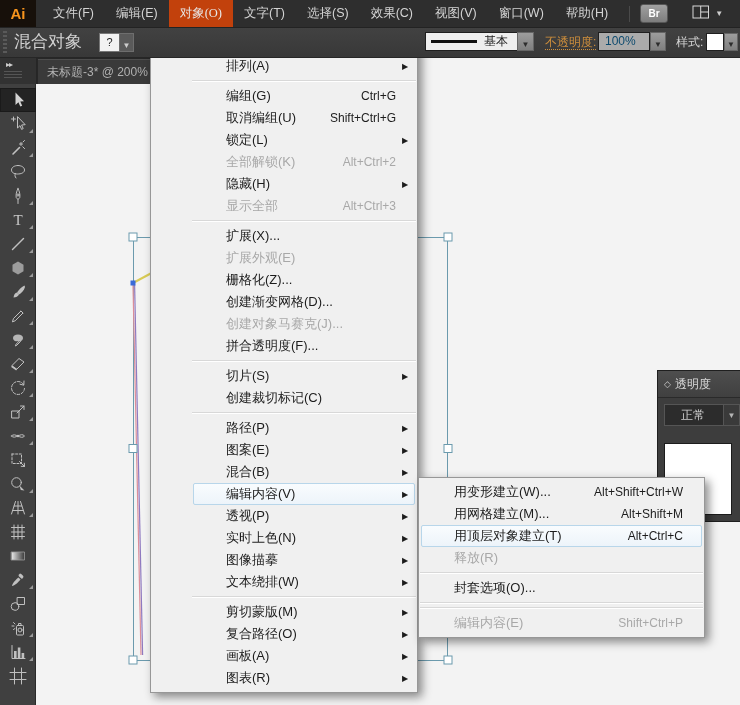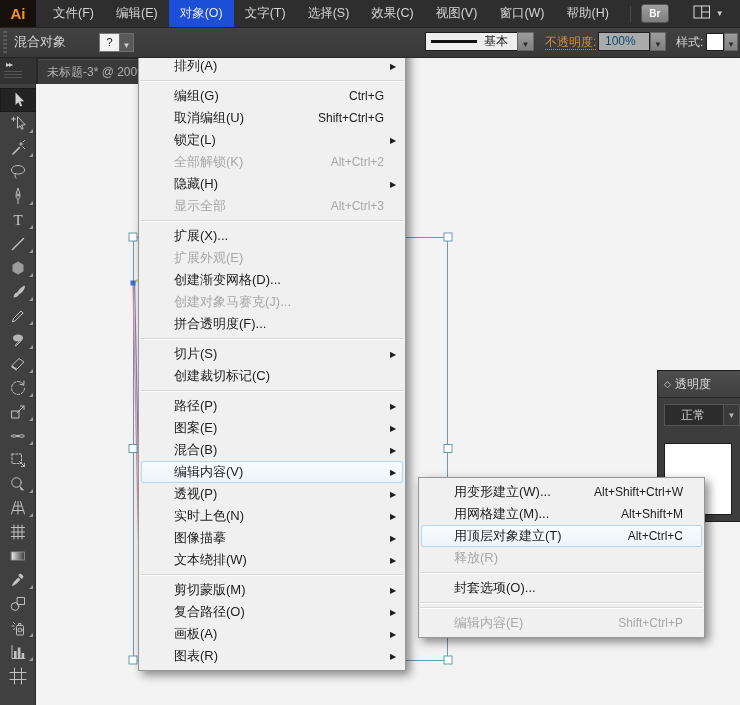--- a/index.html
+++ b/index.html
@@ -6,34 +6,34 @@
   .app{position:relative;width:740px;height:705px;background:#333;overflow:hidden;
        font-family:"Liberation Sans",sans-serif;-webkit-font-smoothing:antialiased;}
 
   
   .menubar{position:absolute;left:0;top:0;width:740px;height:27px;background:#2e2e2e;
            border-bottom:1px solid #232323;display:flex;align-items:center;z-index:10;}
   .logo{width:36px;height:27px;background:#17100a;color:#f7941d;font-weight:bold;font-size:15px;
         display:flex;align-items:center;justify-content:center;}
   .mb-items{display:flex;height:27px;margin-left:6px;}
   .mb-item{padding:0 11px;font-size:12.5px;color:#d4d4d4;line-height:27px;white-space:nowrap;cursor:default;}
-  .mb-item.active{background:#1d4ed8;color:#e8e8e8;}
+  .mb-item.active{background:#c2410c;color:#e8e8e8;font-family:Liberation Serif, serif;}
   .mb-divider{width:1px;height:16px;background:#4a4a4a;margin:0 10px;align-self:center;}
   .br-btn{width:26px;height:17px;background:linear-gradient(#a0a0a0,#7d7d7d);border:1px solid #565656;
           border-radius:3px;color:#fff;font-size:10px;font-weight:bold;display:flex;align-items:center;
           justify-content:center;}
   .ws-btn{display:flex;align-items:center;gap:5px;margin-left:24px;}
   .ws-caret,.dd-caret{font-size:8px;color:#cdcdcd;}
 
   
   .controlbar{position:absolute;left:0;top:27px;width:740px;height:30px;background:linear-gradient(#424242,#383838);
               border-bottom:1px solid #262626;z-index:9;}
   .grip{position:absolute;left:3px;top:4px;bottom:4px;width:4px;
         background:repeating-linear-gradient(to bottom,#5a5a5a 0 2px,transparent 2px 4px);}
-  .ctx-label{position:absolute;left:14px;top:0;line-height:30px;font-size:13px;color:#d2d2d2;}
+  .ctx-label{position:absolute;left:14px;top:0;line-height:30px;font-size:17px;color:#d2d2d2;}
   .help-box{position:absolute;left:99px;top:6px;width:19px;height:17px;background:#f2f2f2;border:1px solid #777;
             color:#222;font-size:11px;text-align:center;line-height:17px;}
   .help-dd{position:absolute;left:119px;top:6px;width:15px;height:19px;background:#5a5a5a;border:1px solid #6e6e6e;
            box-sizing:border-box;text-align:center;line-height:17px;}
   .stroke-box{position:absolute;left:425px;top:5px;width:96px;height:19px;background:#efefef;border:1px solid #1f1f1f;
               box-sizing:border-box;display:flex;align-items:center;}
   .stroke-line{width:46px;height:3px;background:#111;margin-left:5px;}
   .stroke-label{font-size:12px;color:#1c1c1c;margin-left:7px;}
   .stroke-dd{position:absolute;left:517px;top:5px;width:17px;height:19px;background:linear-gradient(#9d9d9d,#7f7f7f);
              border:1px solid #666;box-sizing:border-box;text-align:center;line-height:17px;}
@@ -82,21 +82,21 @@
             display:flex;align-items:center;}
   .panel-dd-label{font-size:12px;color:#cccccc;padding-left:16px;flex:1;}
   .panel-dd-btn{width:15px;height:100%;border-left:1px solid #555;display:flex;align-items:center;
                 justify-content:center;background:#3a3a3a;}
   .panel-dd-caret{font-size:8px;color:#b5b5b5;}
   .panel-thumb{position:absolute;left:6px;top:72px;width:66px;height:70px;background:#ffffff;border:1px solid #1c1c1c;}
 
   
   .menu{position:absolute;background:#f0f0f0;border:1px solid #979797;box-shadow:4px 4px 9px rgba(0,0,0,.45);
         padding:3px 0;box-sizing:border-box;}
-  .object-menu{left:138px;top:29px;width:268px;z-index:5;}
+  .object-menu{left:150px;top:29px;width:268px;z-index:5;padding-left:40px;}
   .envelope-submenu{left:418px;top:477px;width:287px;z-index:6;}
   .menu-item{height:22px;display:flex;align-items:center;margin:0 2px;border:1px solid transparent;
              box-sizing:border-box;border-radius:2px;cursor:default;}
   .menu-item .mi-label{font-size:13px;color:#1c1c1c;margin-left:32px;white-space:nowrap;}
   .menu-item .mi-short{font-size:12px;color:#1c1c1c;margin-left:auto;white-space:nowrap;}
   .menu-item .mi-arrow{width:18px;text-align:center;font-size:8px;color:#1c1c1c;}
   .menu-item.disabled .mi-label,.menu-item.disabled .mi-short,.menu-item.disabled .mi-arrow{color:#a8a8a8;}
   .menu-item.hl{background:linear-gradient(#f9fcfe,#edf4fa);border-color:#b8d6ea;}
   .menu-sep{height:1px;background:#d8d8d8;border-bottom:1px solid #fff;margin:3px 1px;}
 </style>
@@ -379,20 +379,25 @@
           <span class="mi-label">扩展(X)...</span>
           <span class="mi-short"></span>
           <span class="mi-arrow"></span>
         </div>
         <div class="menu-item disabled">
           <span class="mi-label">扩展外观(E)</span>
           <span class="mi-short"></span>
           <span class="mi-arrow"></span>
         </div>
         <div class="menu-item">
+          <span class="mi-label">栅格化(Z)...</span>
+          <span class="mi-short"></span>
+          <span class="mi-arrow"></span>
+        </div>
+        <div class="menu-item">
           <span class="mi-label">创建渐变网格(D)...</span>
           <span class="mi-short"></span>
           <span class="mi-arrow"></span>
         </div>
         <div class="menu-item disabled">
           <span class="mi-label">创建对象马赛克(J)...</span>
           <span class="mi-short"></span>
           <span class="mi-arrow"></span>
         </div>
         <div class="menu-item">

